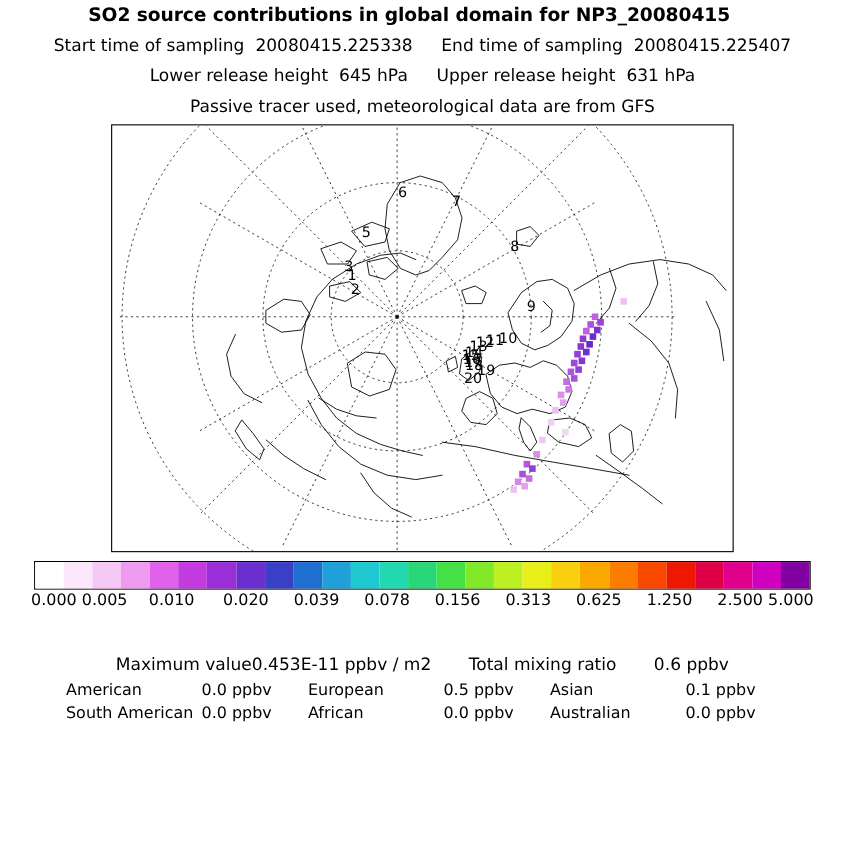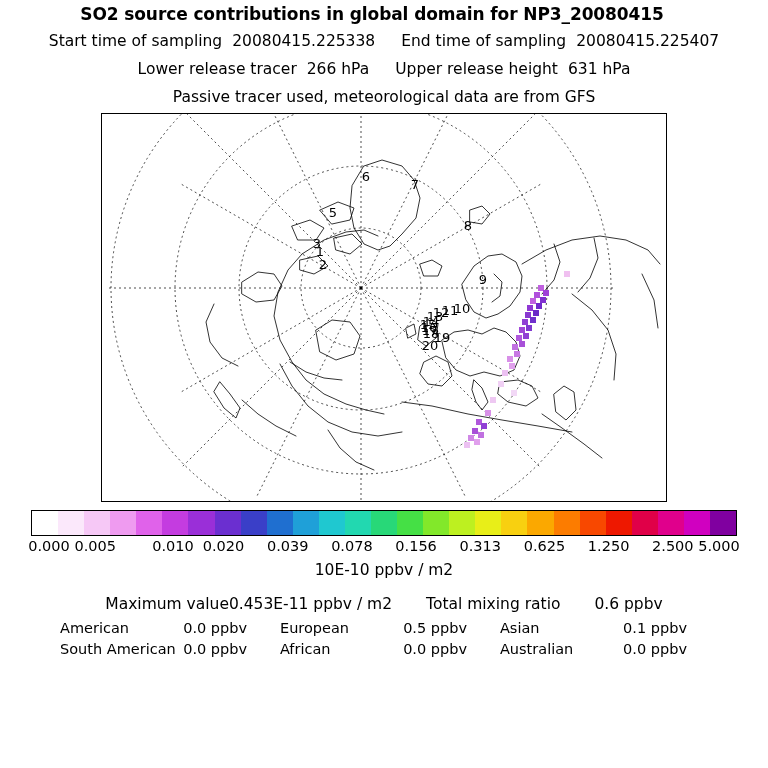--- a/index.html
+++ b/index.html
@@ -159,21 +159,21 @@
 
 <div class="page">
 
   <div class="title">SO2 source contributions in global domain for NP3_20080415</div>
 
   <div class="subline" id="line-times">
     <span>Start time of sampling</span><span class="gap-sm"></span><span>20080415.225338</span><span class="gap"></span><span>End time of sampling</span><span class="gap-sm"></span><span>20080415.225407</span>
   </div>
 
   <div class="subline" id="line-heights">
-    <span>Lower release tracer</span><span class="gap-sm"></span><span>266 hPa</span><span class="gap"></span><span>Upper release height</span><span class="gap-sm"></span><span>631 hPa</span>
+    <span>Lower release height</span><span class="gap-sm"></span><span>645 hPa</span><span class="gap"></span><span>Upper release height</span><span class="gap-sm"></span><span>631 hPa</span>
   </div>
 
   <div class="subline" id="line-tracer">Passive tracer used, meteorological data are from GFS</div>
 
   <div class="map-panel">
     <svg class="map-svg" width="564" height="387" viewBox="0 0 564 387">
 
       <g fill="none" stroke="#000000" stroke-width="0.7" stroke-dasharray="2,3">
         <circle cx="259" cy="174" r="60"></circle>
         <circle cx="259" cy="174" r="122"></circle>
@@ -343,32 +343,31 @@
       <div class="cbar-cell" style="background: rgb(248, 72, 0);"></div>
       <div class="cbar-cell" style="background: rgb(238, 24, 0);"></div>
       <div class="cbar-cell" style="background: rgb(224, 0, 72);"></div>
       <div class="cbar-cell" style="background: rgb(224, 0, 140);"></div>
       <div class="cbar-cell" style="background: rgb(208, 0, 192);"></div>
       <div class="cbar-cell" style="background: rgb(128, 0, 160);"></div>
     </div>
   <div class="cbar-ticks" id="cbar-ticks">
       <span class="cbar-tick" style="left: 49px;">0.000</span>
       <span class="cbar-tick" style="left: 95.1818px;">0.005</span>
-      <span class="cbar-tick" style="left: 173px; text-align: right;">0.010</span>
+      <span class="cbar-tick" style="left: 156px; text-align: right;">0.010</span>
       <span class="cbar-tick" style="left: 223.545px;">0.020</span>
       <span class="cbar-tick" style="left: 287.727px;">0.039</span>
       <span class="cbar-tick" style="left: 351.909px;">0.078</span>
       <span class="cbar-tick" style="left: 416.091px;">0.156</span>
       <span class="cbar-tick" style="left: 480.273px;">0.313</span>
       <span class="cbar-tick" style="left: 544.455px;">0.625</span>
       <span class="cbar-tick" style="left: 608.636px;">1.250</span>
       <span class="cbar-tick" style="left: 672.818px;">2.500</span>
       <span class="cbar-tick" style="left: 719px;">5.000</span>
     </div>
-  <div class="cbar-unit">10E-10 ppbv / m2</div>
 
   <div class="stat-line" id="stat-max">
     <span class="stat-max-inner">
       <span>Maximum value</span><span class="gap-sm"></span><span>0.453E-11 ppbv / m2</span><span class="gap"></span><span>Total mixing ratio</span><span class="gap"></span><span>0.6 ppbv</span>
     </span>
   </div>
 
   <div class="region-table">
     <div class="region-row">
       <div class="region-cell">

